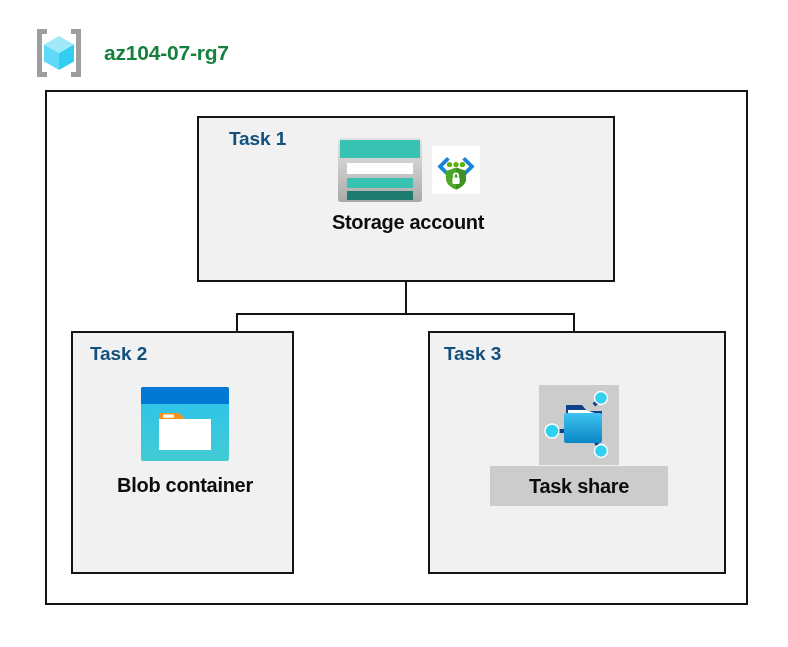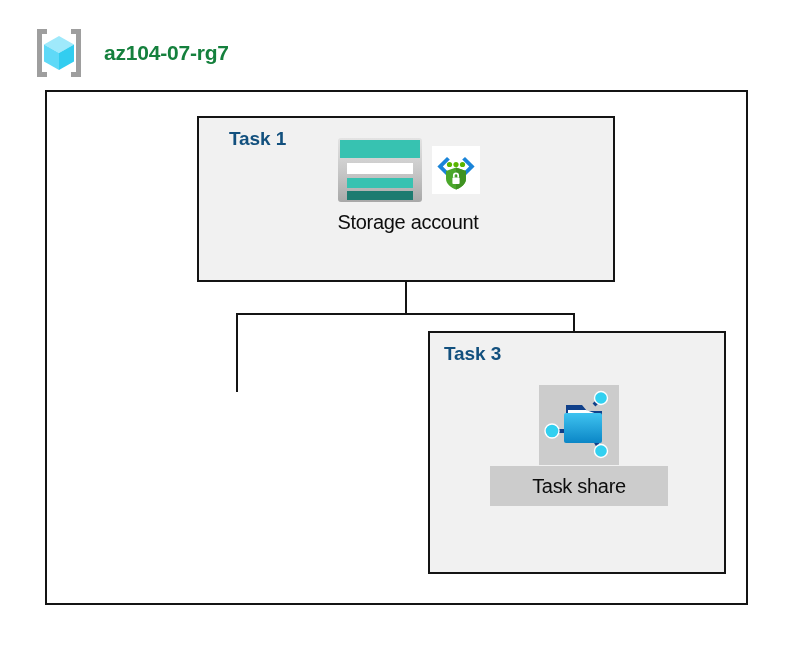--- a/index.html
+++ b/index.html
@@ -85,21 +85,21 @@
 
   
   .node {
     position: absolute;
     display: flex;
     flex-direction: column;
     align-items: center;
   }
   .node-caption {
     font-size: 20px;
-    font-weight: normal;
+    font-weight: bold;
     color: #0d0d0d;
     white-space: nowrap;
     letter-spacing: -0.3px;
     line-height: 1;
   }
 
   
   #node-storage {
     left: 106px;
     top: 16px;
@@ -229,20 +229,45 @@
 
             <rect x="20.4" y="31.5" width="7.2" height="6.4" rx="1" fill="#ffffff"></rect>
             <path d="M21.8 31.5 L21.8 29.6 A2.2 2.2 0 0 1 26.2 29.6 L26.2 31.5" fill="none" stroke="#ffffff" stroke-width="1.7"></path>
           </svg>
         </div>
       </div>
       <div class="node-caption">Storage account</div>
     </div>
   </div>
 
+  <div class="task-panel" id="panel-task2">
+    <div class="task-label" id="label-task2">Task 2</div>
+
+    <div class="node" id="node-blob">
+      <div>
+        <svg class="icon-svg" width="88" height="74" viewBox="0 0 88 74" xmlns="http://www.w3.org/2000/svg">
+          <defs>
+            <linearGradient id="blobBody" x1="0" y1="0" x2="0" y2="1">
+              <stop offset="0%" stop-color="#29c2ef"></stop>
+              <stop offset="100%" stop-color="#43cbd2"></stop>
+            </linearGradient>
+          </defs>
+          <rect x="0" y="0" width="88" height="74" rx="2" fill="url(#blobBody)"></rect>
+          <rect x="0" y="0" width="88" height="17" rx="2" fill="#0078d4"></rect>
+          <rect x="0" y="13" width="88" height="4" fill="#0078d4"></rect>
+
+          <path d="M18 26 L38 26 L44 32 L18 32 Z" fill="#f7941e"></path>
+          <rect x="22" y="27.6" width="11" height="3.2" rx="1.4" fill="#ffffff"></rect>
+
+          <rect x="18" y="32" width="52" height="31" fill="#ffffff"></rect>
+        </svg>
+      </div>
+      <div class="node-caption">Blob container</div>
+    </div>
+  </div>
 
   <div class="task-panel" id="panel-task3">
     <div class="task-label" id="label-task3">Task 3</div>
 
     <div class="node" id="node-fileshare">
       <div class="fileshare-iconbg">
         <div>
           <svg class="icon-svg" width="74" height="72" viewBox="0 0 74 72" xmlns="http://www.w3.org/2000/svg">
             <defs>
               <linearGradient id="fsFolder" x1="0" y1="0" x2="0" y2="1">

